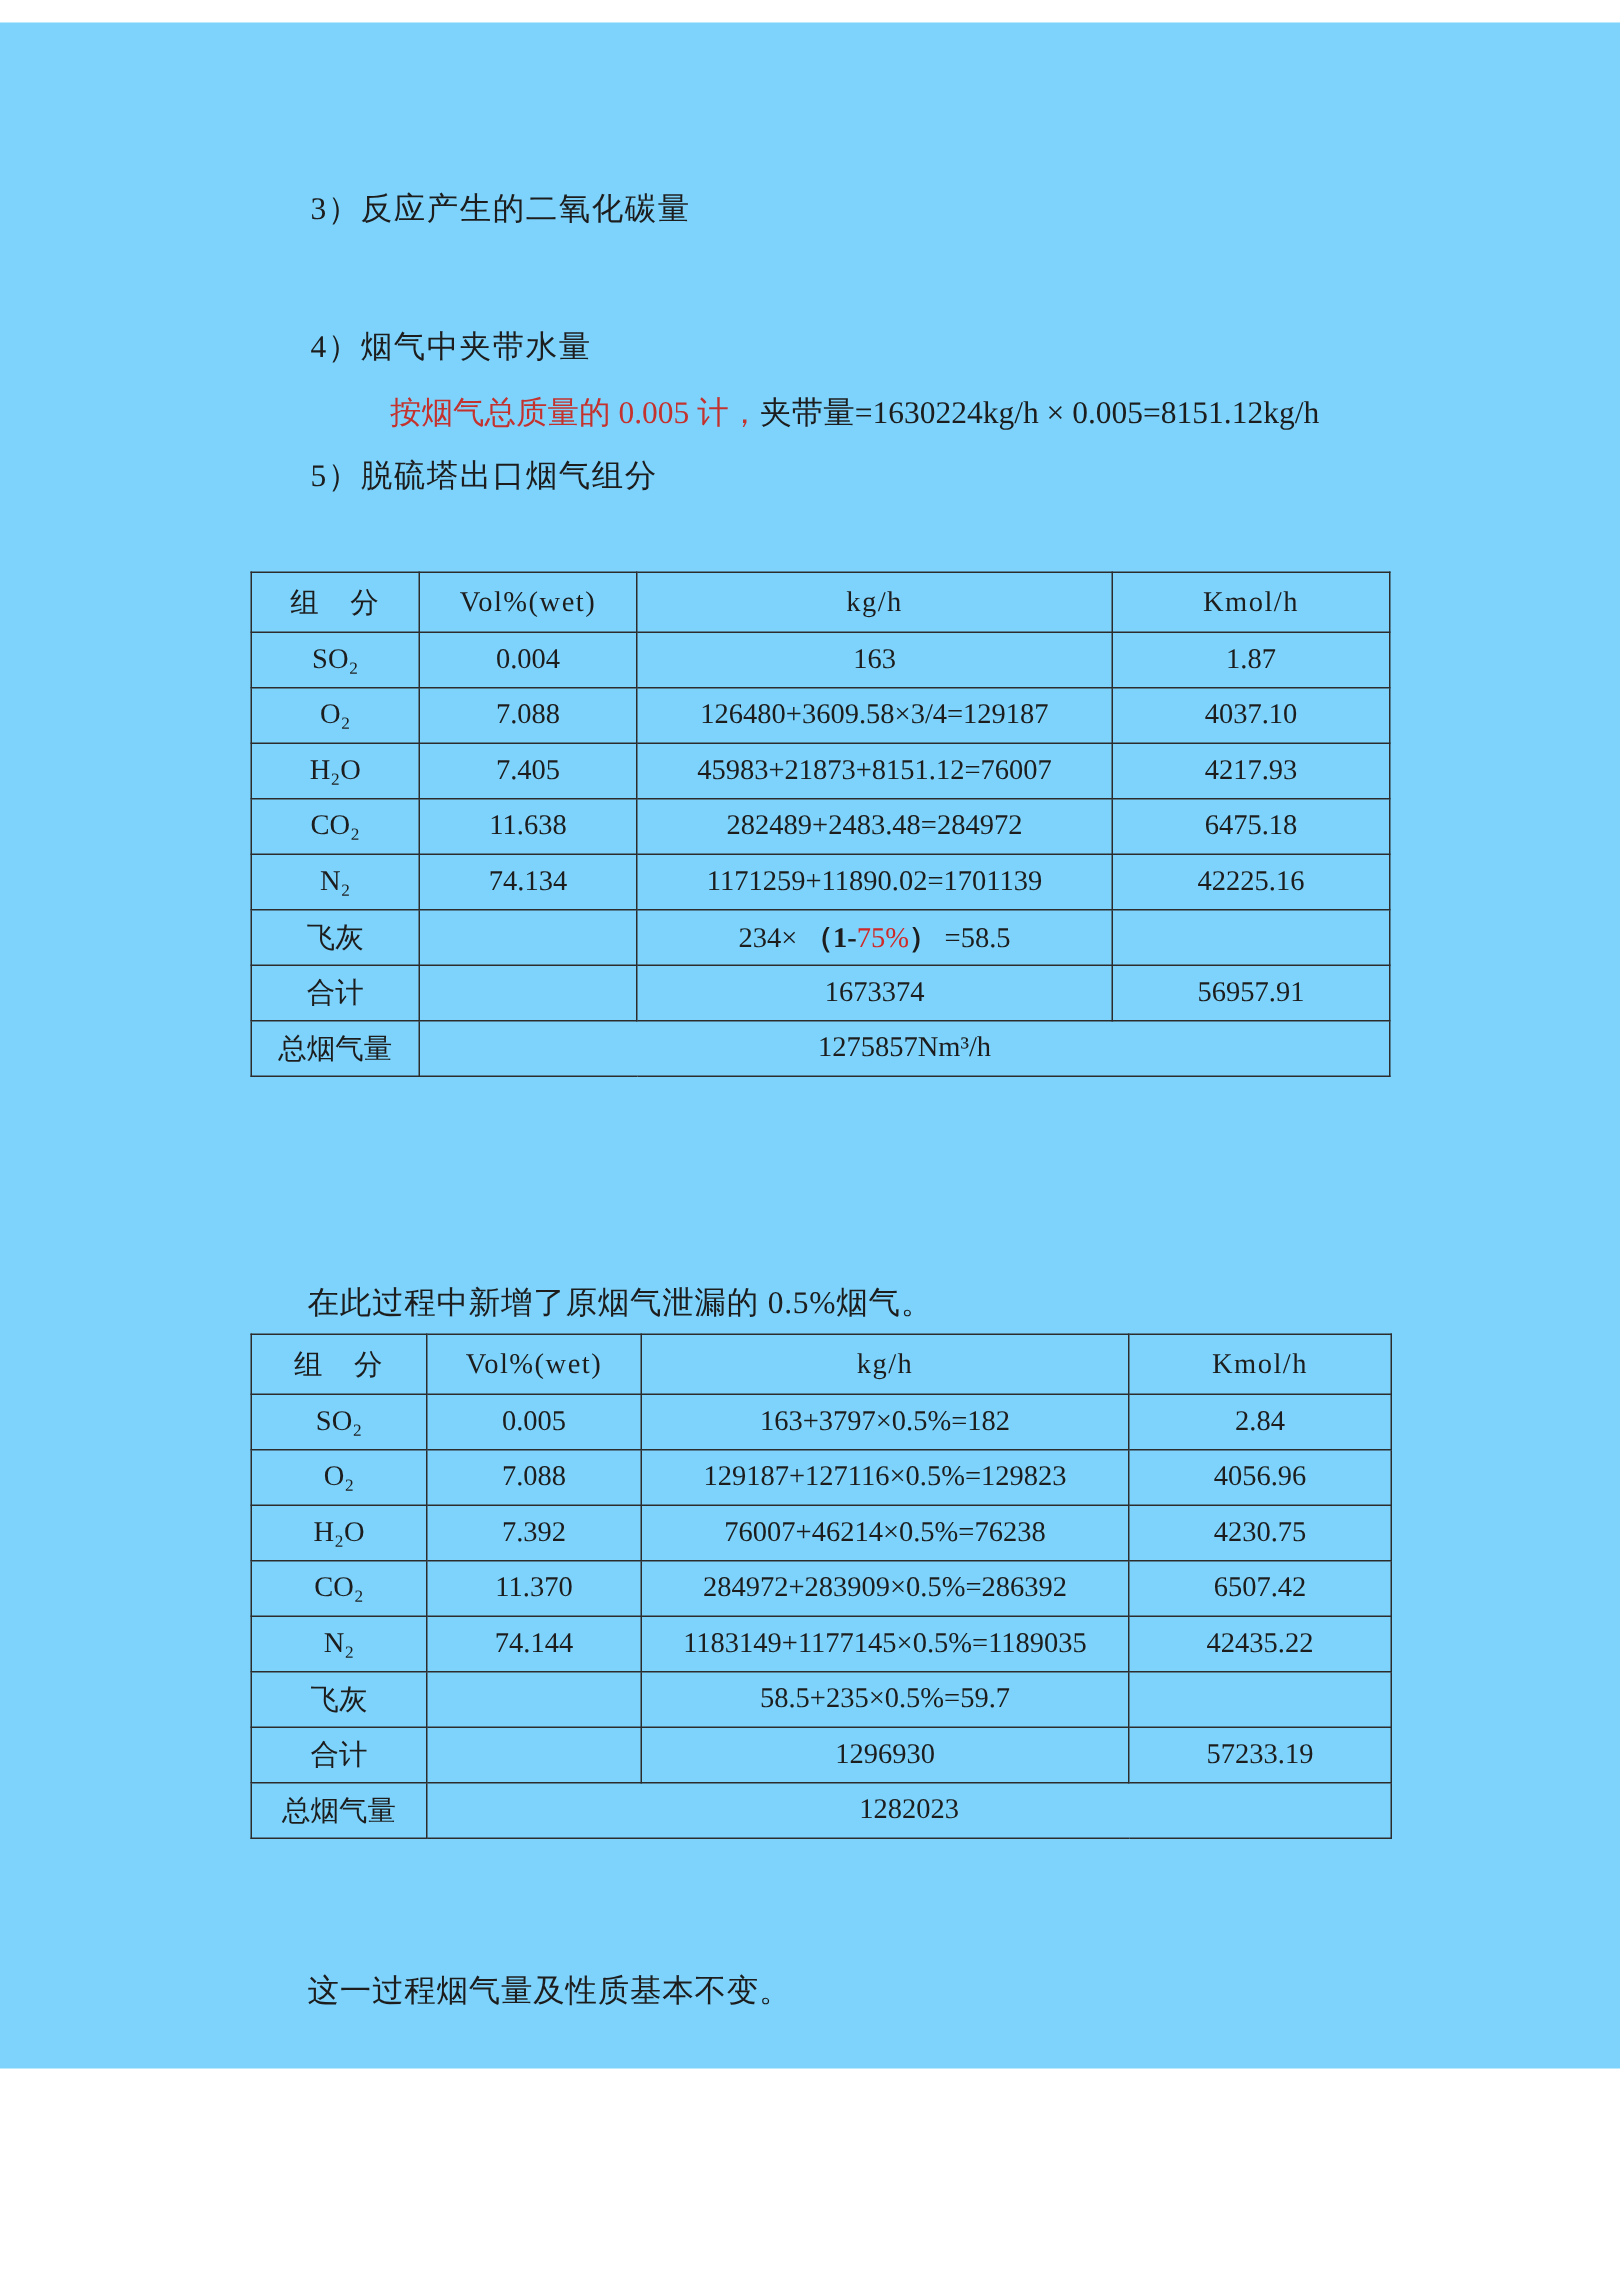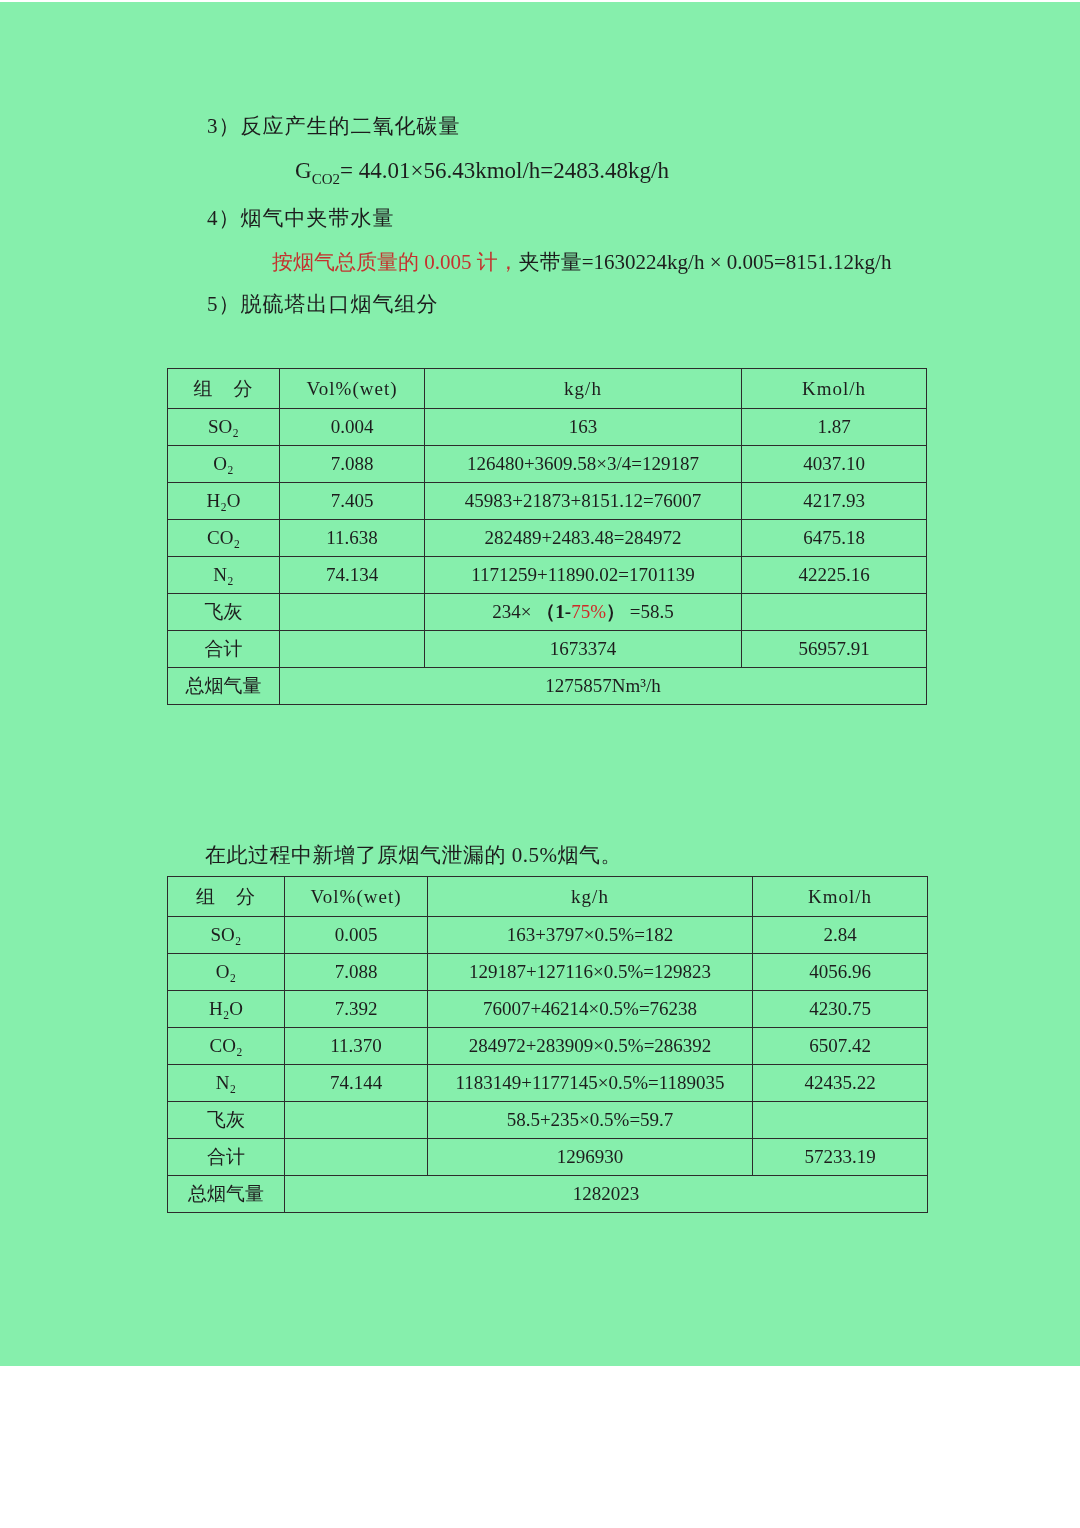--- a/index.html
+++ b/index.html
@@ -5,22 +5,22 @@
   * { margin:0; padding:0; box-sizing:border-box; }
   html,body { background:#ffffff; }
   body {
     font-family: "Liberation Serif", "DejaVu Serif", serif;
     color:#1d1d1d;
   }
   .page {
     position:relative;
     width:1080px;
     height:1364px;
-    margin:2px auto;
-    background:#86efac;
+    margin:15px auto;
+    background:#7dd3fc;
     overflow:hidden;
   }
   .abs { position:absolute; white-space:nowrap; }
 
   .item-heading { font-size:21px; letter-spacing:1px; }
   .formula { font-size:23px; }
   .formula sub { font-size:15px; }
   .red-text { color:#c4322e; }
   .black-text { color:#1d1d1d; }
   .water-line { font-size:21px; }
@@ -65,27 +65,24 @@
     text-align:center;
   }
 </style>
 </head>
 <body>
 
 <div class="page">
 
   <div class="abs item-heading" style="top:110px; left:207px;">3）反应产生的二氧化碳量</div>
 
-  <div class="abs formula" style="top:156px; left:295px;">
-    <span>G</span><sub>CO2</sub><span>= 44.01×56.43kmol/h=2483.48kg/h</span>
-  </div>
 
   <div class="abs item-heading" style="top:202px; left:207px;">4）烟气中夹带水量</div>
 
-  <div class="abs water-line" style="top:246px; left:272px;">
+  <div class="abs water-line" style="top:246px; left:260px;">
     <span class="red-text">按烟气总质量的 0.005 计，</span><span class="black-text">夹带量=1630224kg/h × 0.005=8151.12kg/h</span>
   </div>
 
   <div class="abs item-heading" style="top:288px; left:207px;">5）脱硫塔出口烟气组分</div>
 
   <table class="gas abs" style="top:366px; left:167px; width:759px;">
     <colgroup>
         <col style="width:112px">
         <col style="width:145px">
         <col style="width:317px">
@@ -209,16 +206,17 @@
       <td>57233.19</td>
     </tr>
     <tr>
       <td>总烟气量</td>
       <td colspan="3">1282023</td>
     </tr>
   </tbody>
     </table>
 
 
+  <div class="abs para" style="top:1298px; left:205px;">这一过程烟气量及性质基本不变。</div>
 
   <div class="abs footer-num" style="top:1483px; left:0;">4</div>
 
 </div>
 
 </body></html>

